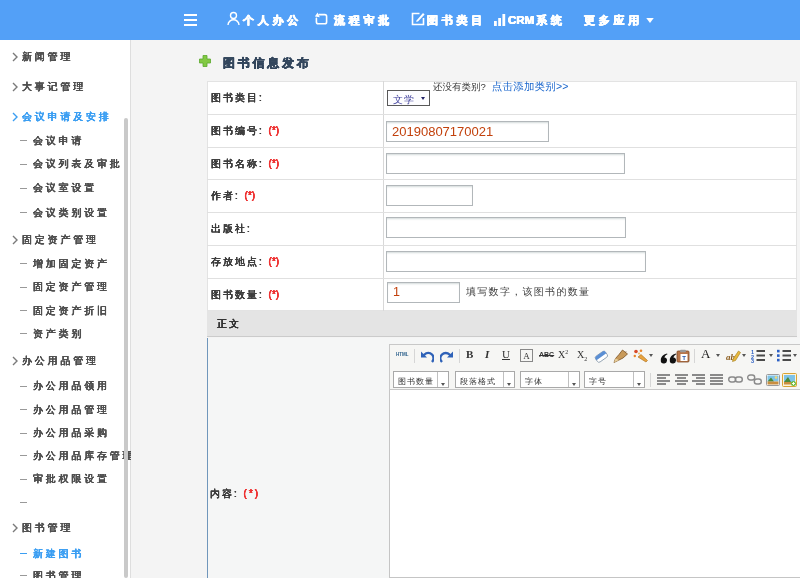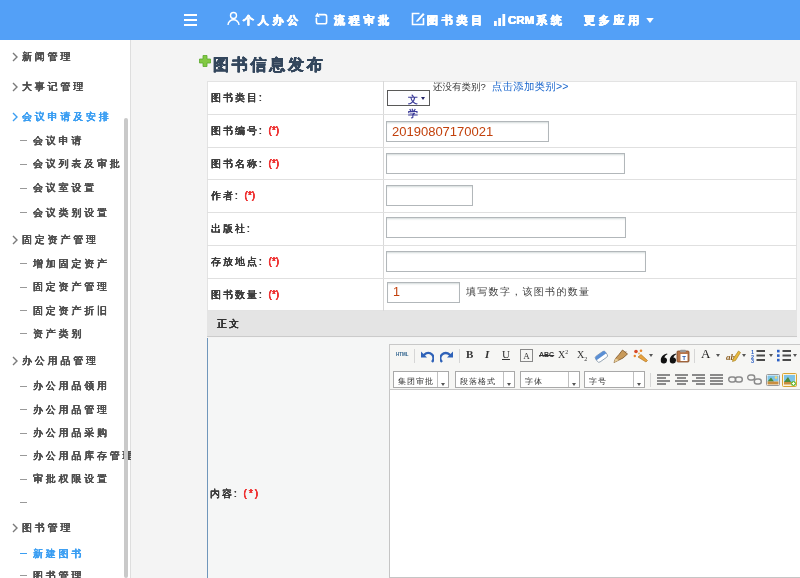--- a/index.html
+++ b/index.html
@@ -19,21 +19,21 @@
 .mi .txt{position:absolute;font-size:10px;letter-spacing:2.8px;color:#4f4f4f;top:0}
 .mi.top .txt{left:22px}
 .mi.sub .txt{left:33px}
 .mi .chev{position:absolute;left:9px;top:5px;width:10px;height:10px}
 .mi .dash{position:absolute;left:20px;top:9.5px;width:7px;height:1px;background:#999}
 .mi.act .txt{color:#3b9ef2}
 .mi.act .dash{background:#3b9ef2}
 #sbthumb{position:absolute;left:124px;top:118px;width:4px;height:460px;background:#c9c9c9;border-radius:2px}
 
 #main{position:absolute;left:131px;top:40px;width:669px;height:538px;background:#f4f4f4}
-#title{position:absolute;left:213px;top:55px;font-size:16px;font-weight:bold;letter-spacing:2.75px;color:#33465c;white-space:nowrap}
+#title{position:absolute;left:223px;top:55px;font-size:12px;font-weight:bold;letter-spacing:2.75px;color:#33465c;white-space:nowrap}
 .rowline{position:absolute;left:207px;width:590px;height:1px;background:#e0e0e0}
 #tbl{position:absolute;left:207px;top:81px;width:590px;height:230px;background:#fff;border:1px solid #e3e3e3}
 #colline{position:absolute;left:383px;top:81px;width:1px;height:230px;background:#d8d8d8}
 .lab{position:absolute;left:211px;font-size:10px;letter-spacing:2px;color:#3d3d3d;white-space:nowrap}
 .lab .st{color:#ee3333;letter-spacing:0}
 .inp{position:absolute;background:#fff;border:1px solid #b2b7ba;box-shadow:inset 0 2px 2px -1px rgba(130,150,150,.35)}
 .itxt{font-size:13px;color:#c2410c;padding-left:5px;line-height:19px;display:block}
 
 #zwbar{position:absolute;left:207px;top:311px;width:590px;height:26px;background:#e4e4e4;border-bottom:1px solid #cbcbcb}
 #zwtxt{position:absolute;left:217px;top:317px;font-size:10px;letter-spacing:2px;color:#333}
@@ -220,21 +220,21 @@
 
 <div class="lab" style="top:91px">图书类目:</div>
 <div class="lab" style="top:124px">图书编号: <span class="st">(*)</span></div>
 <div class="lab" style="top:157px">图书名称: <span class="st">(*)</span></div>
 <div class="lab" style="top:189px">作者: <span class="st">(*)</span></div>
 <div class="lab" style="top:222px">出版社:</div>
 <div class="lab" style="top:255px">存放地点: <span class="st">(*)</span></div>
 <div class="lab" style="top:288px">图书数量: <span class="st">(*)</span></div>
 
 <div class="abs" style="left:387px;top:90px;width:43px;height:16px;background:#fdfdff;border:1px solid #585858">
-  <span style="position:absolute;left:20px;top:2px;font-size:10px;font-weight:bold;letter-spacing:1px;color:#3b3b99">文学</span>
+  <span style="position:absolute;left:5px;top:2px;font-size:10px;font-weight:normal;letter-spacing:1px;color:#3b3b99">文学</span>
   <span class="caret" style="position:absolute;right:4px;top:6px;border-top-color:#222266"></span>
 </div>
 <div class="abs" style="left:433px;top:80px;font-size:9.5px;letter-spacing:0;color:#333;white-space:nowrap">还没有类别?<span style="color:#1a66cc;font-size:10.5px;letter-spacing:0.2px;margin-left:6px">点击添加类别&gt;&gt;</span></div>
 
 <div class="inp" style="left:386px;top:121px;width:163px;height:21px">
     <span class="itxt">20190807170021</span>
   </div>
 <div class="inp" style="left:386px;top:153px;width:239px;height:21px"></div>
 <div class="inp" style="left:386px;top:185px;width:87px;height:21px"></div>
 <div class="inp" style="left:386px;top:217px;width:240px;height:21px"></div>
@@ -321,21 +321,21 @@
     <rect x="0" y="0.8" width="2.6" height="2.6" fill="#2b5fc4"></rect>
     <rect x="5.5" y="1" width="8.5" height="2" fill="#4a4a4a"></rect>
     <rect x="0" y="5.3" width="2.6" height="2.6" fill="#2b5fc4"></rect>
     <rect x="5.5" y="5.5" width="8.5" height="2" fill="#4a4a4a"></rect>
     <rect x="0" y="9.8" width="2.6" height="2.6" fill="#2b5fc4"></rect>
     <rect x="5.5" y="10" width="8.5" height="2" fill="#4a4a4a"></rect>
   </svg>
   <span class="caret ti" style="left:403px;top:9px"></span>
 
   <div class="dd" style="left:3px;width:56px">
-      <span class="dtxt">集团审批</span>
+      <span class="dtxt">图书数量</span>
       <span class="dbt"><span class="caret"></span></span>
     </div>
   <div class="dd" style="left:65px;width:60px">
       <span class="dtxt">段落格式</span>
       <span class="dbt"><span class="caret"></span></span>
     </div>
   <div class="dd" style="left:130px;width:60px">
       <span class="dtxt">字体</span>
       <span class="dbt"><span class="caret"></span></span>
     </div>

